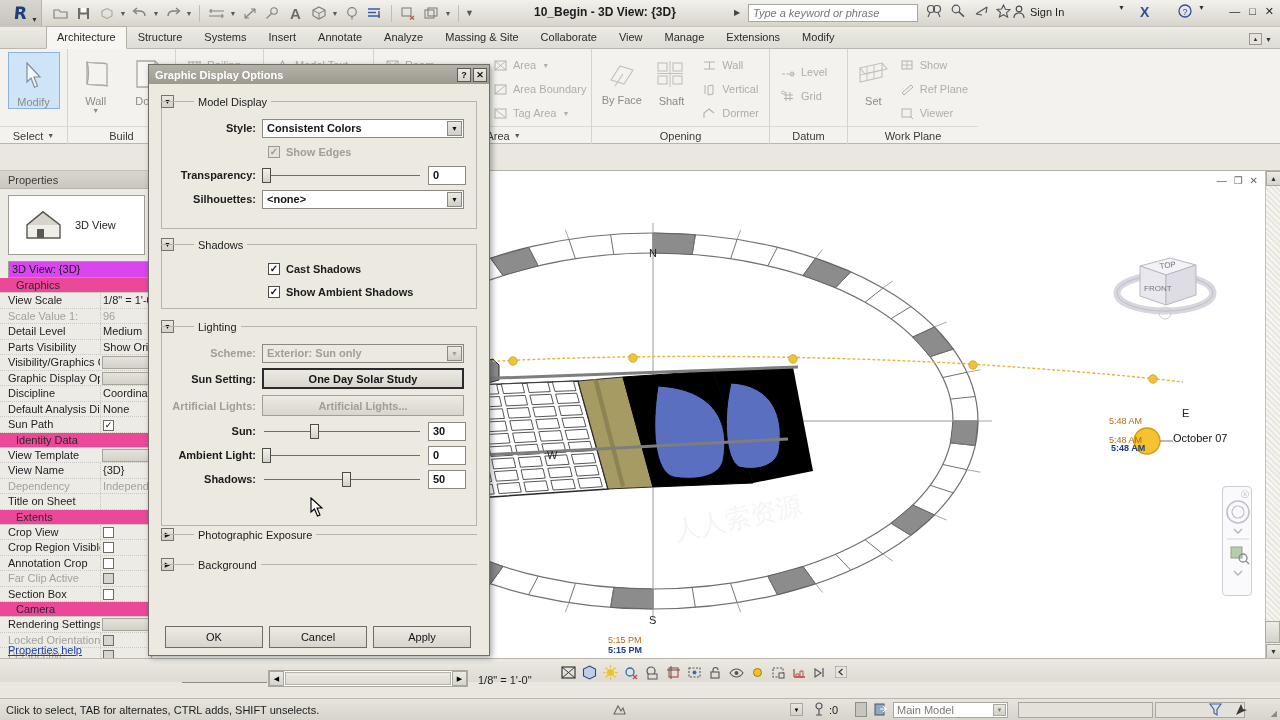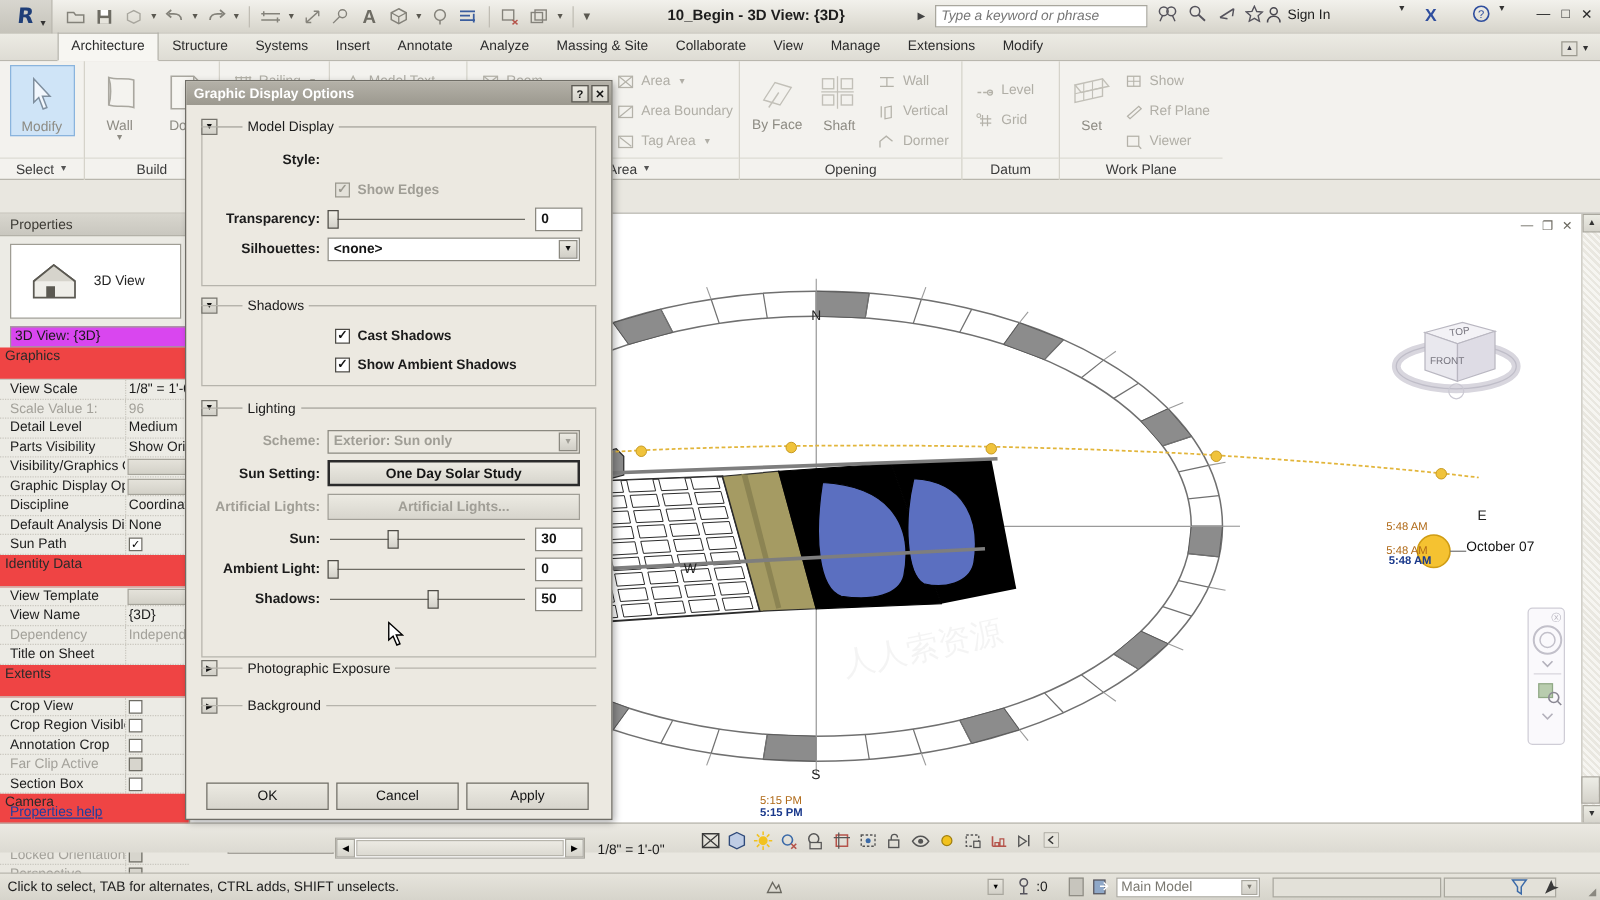--- a/index.html
+++ b/index.html
@@ -127,22 +127,22 @@
     margin:6px 6px 0 8px; height:60px; background:#fff; border:1px solid #9f9d94;
     display:flex; align-items:center; gap:10px; padding-left:14px;
   }
   #props-type .house-ico { width:42px; height:36px; }
   #props-type .type-lbl { font-size:11px; color:#242424; }
   #props-sel {
     margin:6px 0 0 8px; width:143px; height:17px; background:#d946ef; border:1px solid #9f9d94;
     font-size:11px; line-height:15px; padding-left:3px; color:#1a1a1a;
   }
   .prop-group {
-    height:26px; background:#ef4444; font-size:11px; color:#2a2a2a;
-    padding-left:4px; line-height:15px; border-bottom:1px solid #cbc9c1;
+    height:15px; background:#ec4899; font-size:11px; color:#2a2a2a;
+    padding-left:16px; line-height:15px; border-bottom:1px solid #cbc9c1;
   }
   .prop-row { height:15.5px; display:flex; font-size:11px; border-bottom:1px dotted #c9c7bf; }
   .prop-name { width:100px; padding-left:8px; color:#1d1d1d; line-height:15px; overflow:hidden; white-space:nowrap; }
   .prop-name.dim { color:#a3a19a; }
   .prop-val { flex:1; color:#1d1d1d; line-height:15px; padding-left:2px; border-left:1px dotted #c9c7bf; overflow:hidden; white-space:nowrap; }
   .prop-val.dim { color:#a3a19a; }
   .prop-val.btnish { background:linear-gradient(#e4e2da,#d3d1c8); border:1px solid #a6a49b; height:13px; margin:1px 2px 0 2px; }
   .chk { width:11px; height:11px; border:1px solid #6e6c64; background:#fff; display:inline-block; margin-top:2px; font-size:9px; line-height:9px; text-align:center; color:#000;}
   .chk.dimbg { background:#d7d5cd; }
   #props-help {
@@ -1314,20 +1314,24 @@
 
     <div class="section" style="top:30px;">
       <div class="sec-head">
         <div class="sec-rule"></div>
         <div class="sec-tog">▼</div>
         <div class="sec-lbl">Model Display</div>
       </div>
       <div class="sec-box" style="height:128px;padding:14px 10px 0 0;">
         <div class="fld-row">
           <div class="fld-lbl">Style:</div>
+          <div class="combo">
+            <span class="cv">Consistent Colors</span>
+            <span class="cbtn">▼</span>
+          </div>
         </div>
         <div class="chkrow">
           <div class="dchk dim">✓</div>
           <div class="chklbl dim">Show Edges</div>
         </div>
         <div class="fld-row">
           <div class="fld-lbl">Transparency:</div>
           <div class="slider">
             <div class="strack"></div>
             <div class="sthumb" style="left:0px;"></div>

